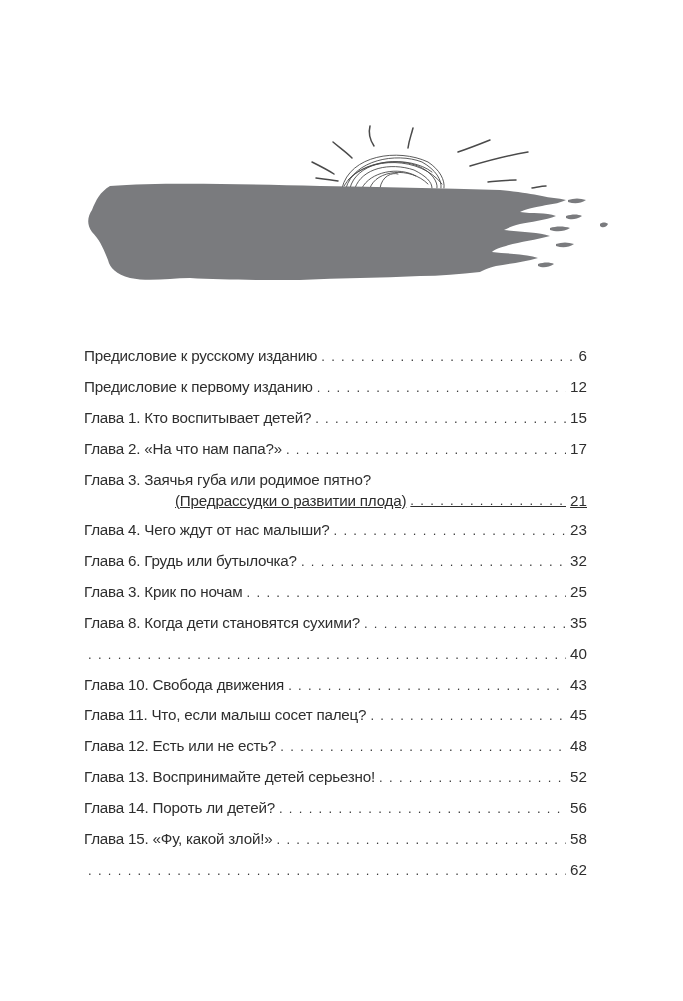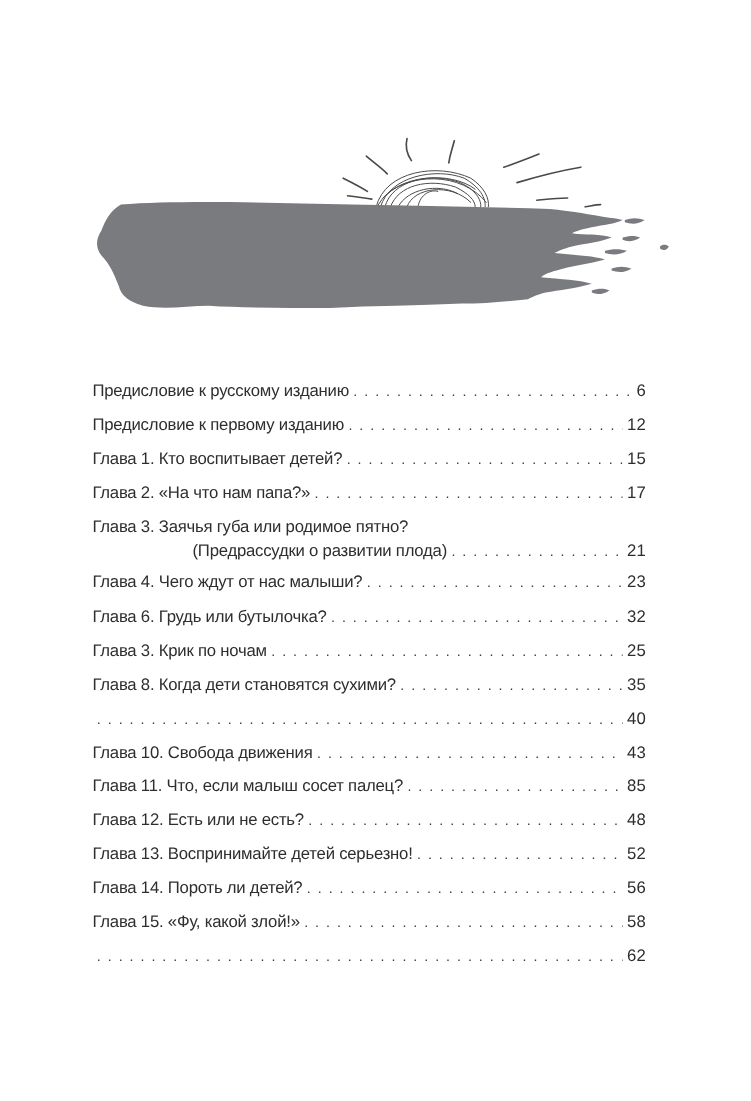--- a/index.html
+++ b/index.html
@@ -59,20 +59,21 @@
       padding-bottom: 8.5px;
     }
     .toc-entry .first-line {
       line-height: 21px;
     }
     .toc-entry .second-line {
       display: flex;
       align-items: flex-start;
       padding-left: 91px;
       line-height: 21px;
+      text-decoration: underline;
     }
     .toc-label {
       flex: 0 0 auto;
       letter-spacing: -0.2px;
     }
     .toc-leader {
       flex: 1 1 auto;
       overflow: hidden;
       margin: 0 4px;
       color: #3a3a3a;
@@ -227,21 +228,21 @@
 
   <div class="toc-entry">
     <span class="toc-label">Глава 10. Свобода движения</span>
     <span class="toc-leader"></span>
     <span class="toc-page">43</span>
   </div>
 
   <div class="toc-entry">
     <span class="toc-label">Глава 11. Что, если малыш сосет палец?</span>
     <span class="toc-leader"></span>
-    <span class="toc-page">85</span>
+    <span class="toc-page">45</span>
   </div>
 
   <div class="toc-entry">
     <span class="toc-label">Глава 12. Есть или не есть?</span>
     <span class="toc-leader"></span>
     <span class="toc-page">48</span>
   </div>
 
   <div class="toc-entry">
     <span class="toc-label">Глава 13. Воспринимайте детей серьезно!</span>

